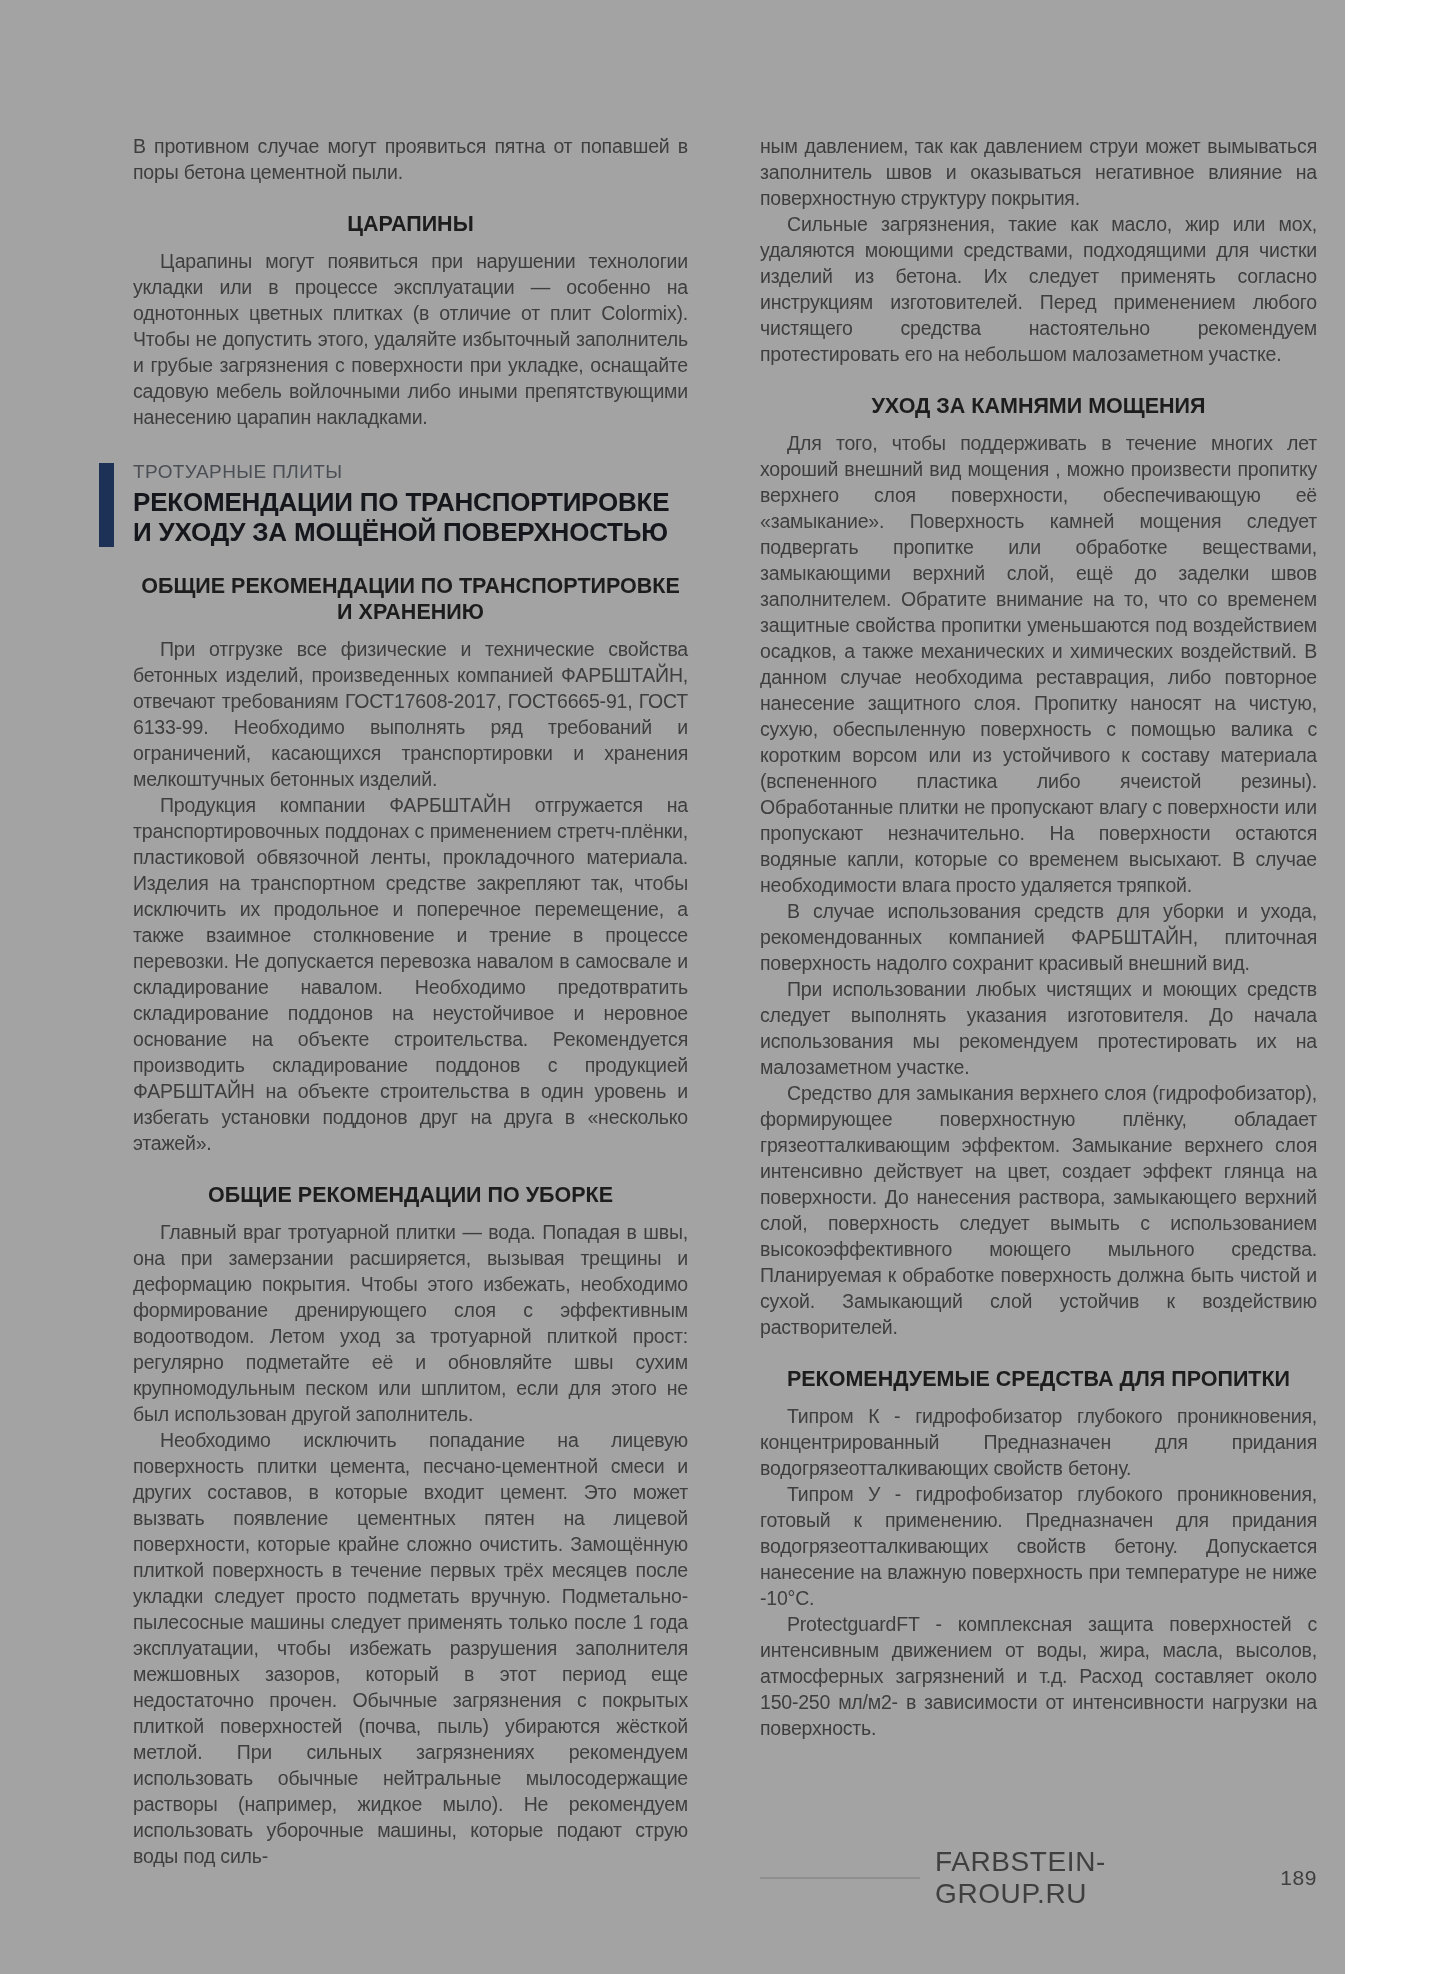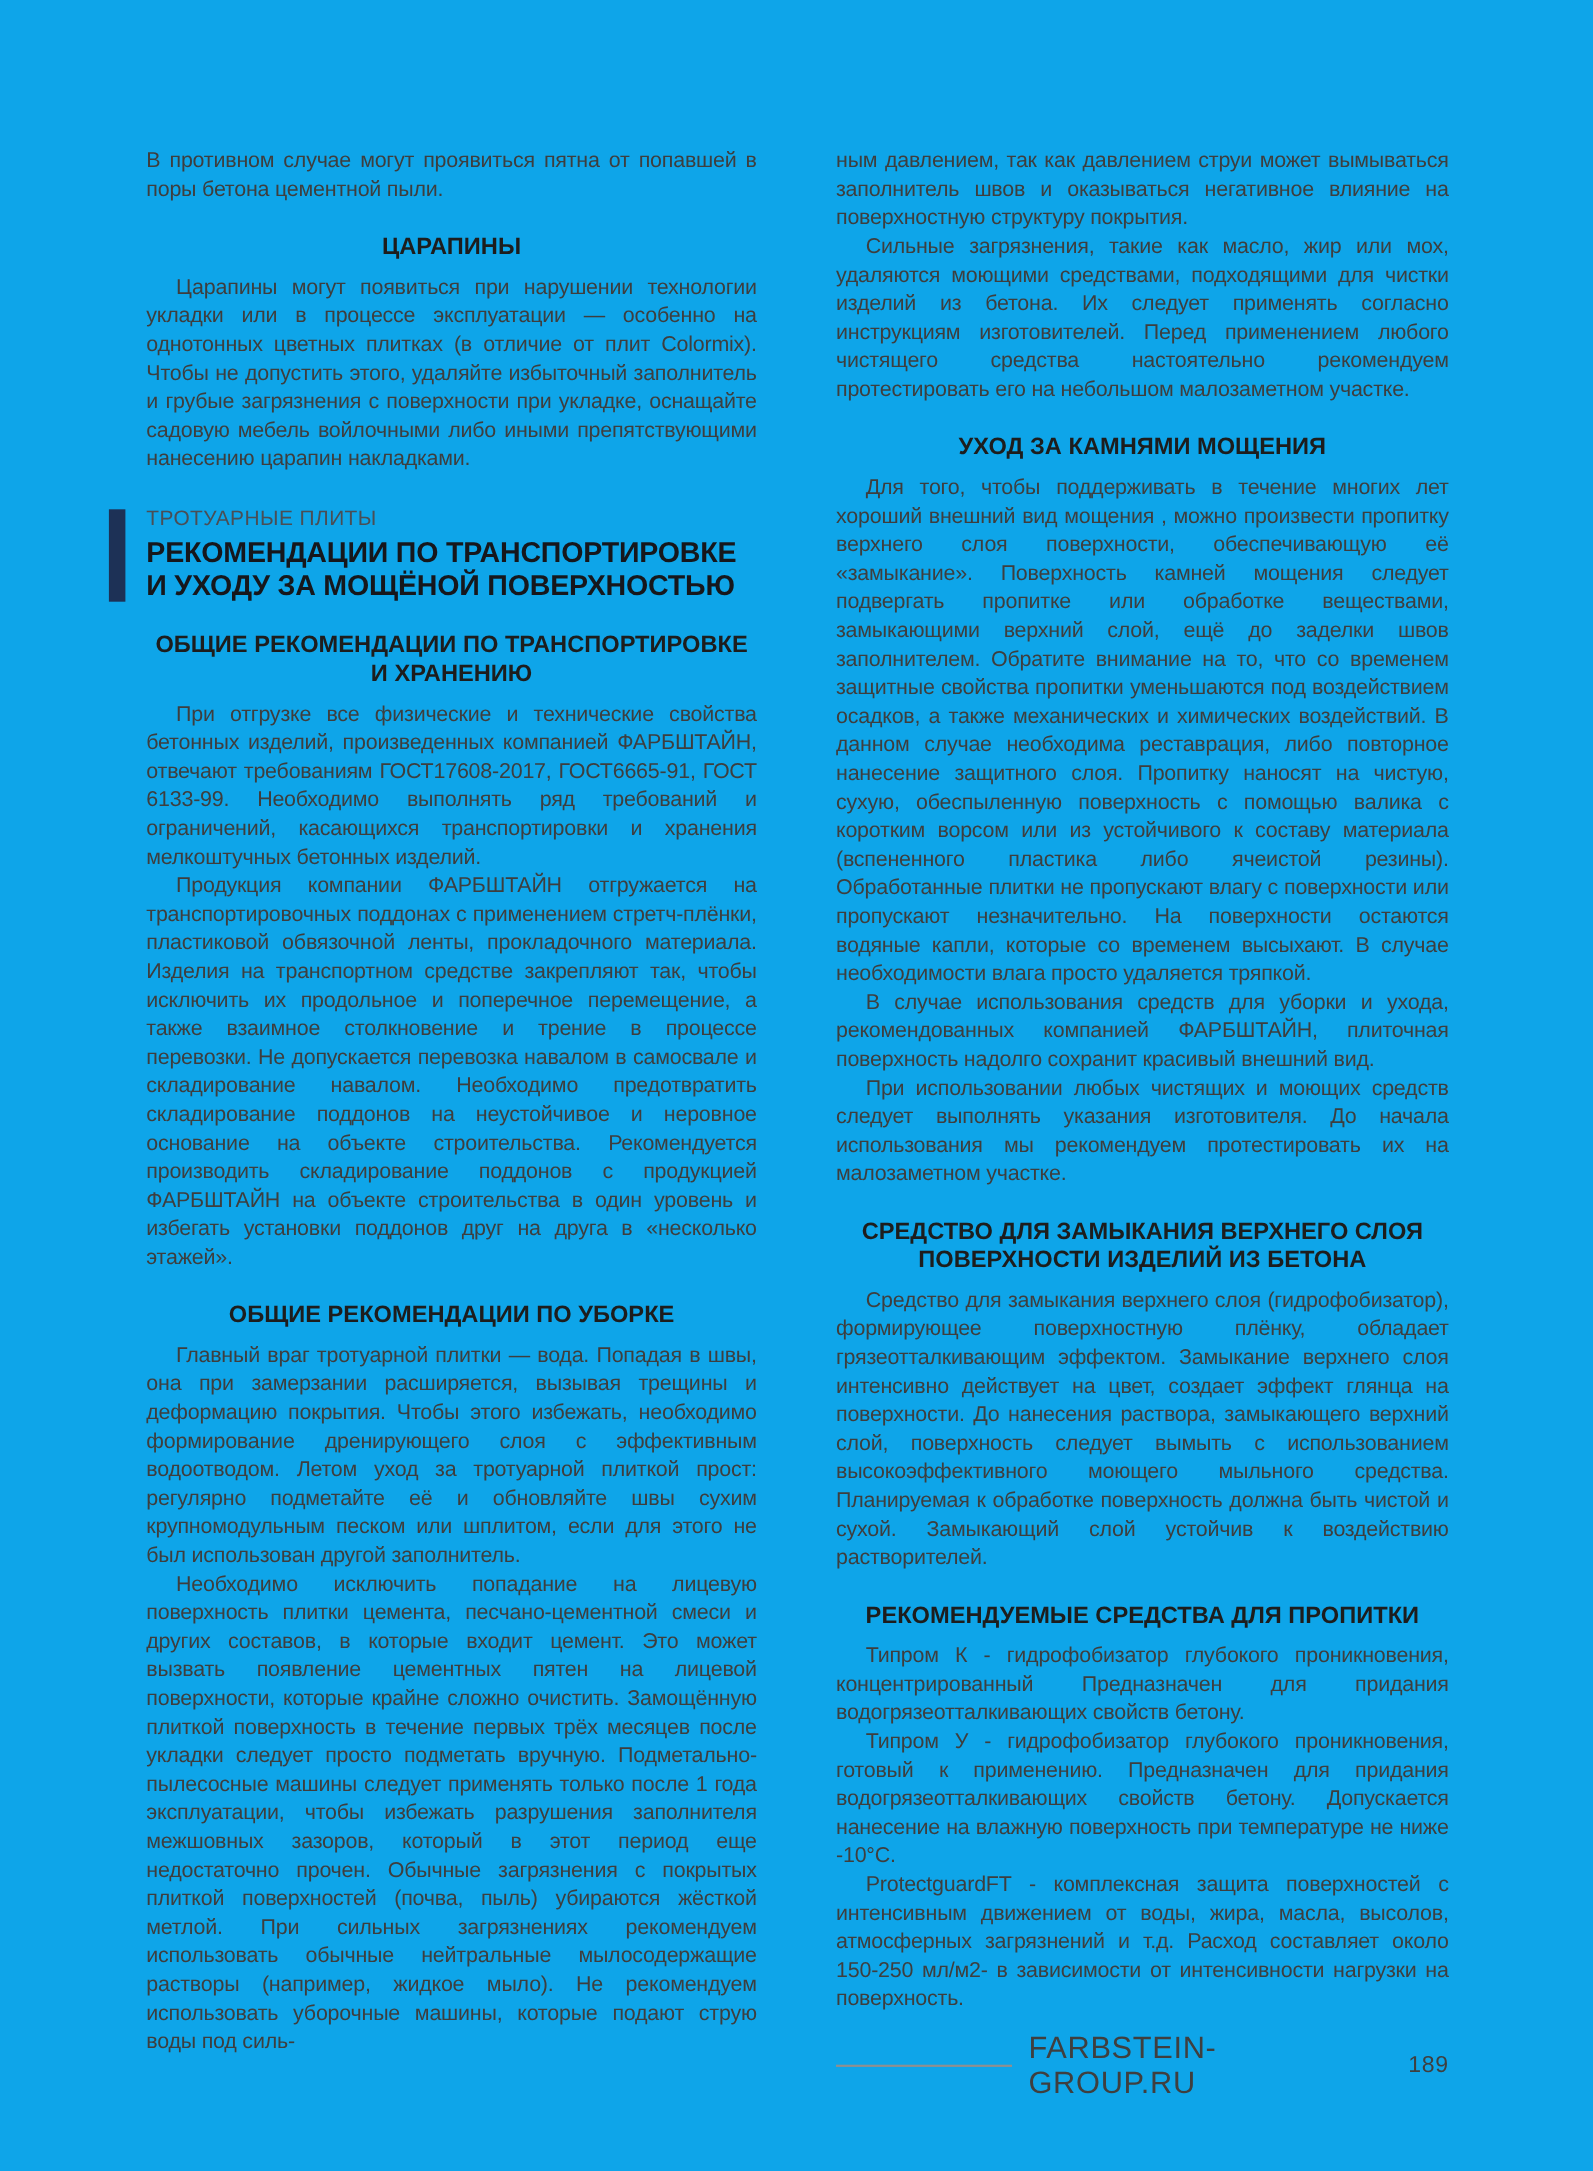--- a/index.html
+++ b/index.html
@@ -1,19 +1,19 @@
 <!DOCTYPE html>
 <html><head>
 <meta charset="utf-8">
 <style>
   html,body{margin:0;padding:0;background:#ffffff;}
   .page{
     position:relative;
-    width:1448px;height:1974px;
-    background:#0ea5e9;
+    width:1345px;height:1974px;
+    background:#a3a3a3;
     font-family:"Liberation Sans",sans-serif;
     color:#3e3e3e;
     overflow:hidden;
   }
   .col{
     position:absolute;top:133px;
     font-size:19.5px;line-height:26px;letter-spacing:-0.2px;
   }
   .col-left{left:133px;width:555px;}
   .col-right{left:760px;width:557px;}
@@ -87,21 +87,20 @@
 
   <div class="col col-right">
     <p class="p">ным давлением, так как давлением струи может вымываться заполнитель швов и оказываться негативное влияние на поверхностную структуру покрытия.</p>
     <p class="p ind">Сильные загрязнения, такие как масло, жир или мох, удаляются моющими средствами, подходящими для чистки изделий из бетона. Их следует применять согласно инструкциям изготовителей. Перед применением любого чистящего средства настоятельно рекомендуем протестировать его на небольшом малозаметном участке.</p>
 
     <div class="h3">УХОД ЗА КАМНЯМИ МОЩЕНИЯ</div>
     <p class="p ind">Для того, чтобы поддерживать в течение многих лет хороший внешний вид мощения , можно произвести пропитку верхнего слоя поверхности, обеспечивающую её «замыкание». Поверхность камней мощения следует подвергать пропитке или обработке веществами, замыкающими верхний слой, ещё до заделки швов заполнителем. Обратите внимание на то, что со временем защитные свойства пропитки уменьшаются под воздействием осадков, а также механических и химических воздействий. В данном случае необходима реставрация, либо повторное нанесение защитного слоя. Пропитку наносят на чистую, сухую, обеспыленную поверхность с помощью валика с коротким ворсом или из устойчивого к составу материала (вспененного пластика либо ячеистой резины). Обработанные плитки не пропускают влагу с поверхности или пропускают незначительно. На поверхности остаются водяные капли, которые со временем высыхают. В случае необходимости влага просто удаляется тряпкой.</p>
     <p class="p ind">В случае использования средств для уборки и ухода, рекомендованных компанией ФАРБШТАЙН, плиточная поверхность надолго сохранит красивый внешний вид.</p>
     <p class="p ind">При использовании любых чистящих и моющих средств следует выполнять указания изготовителя. До начала использования мы рекомендуем протестировать их на малозаметном участке.</p>
 
-    <div class="h3">СРЕДСТВО ДЛЯ ЗАМЫКАНИЯ ВЕРХНЕГО СЛОЯ ПОВЕРХНОСТИ ИЗДЕЛИЙ ИЗ БЕТОНА</div>
     <p class="p ind">Средство для замыкания верхнего слоя (гидрофобизатор), формирующее поверхностную плёнку, обладает грязеотталкивающим эффектом. Замыкание верхнего слоя интенсивно действует на цвет, создает эффект глянца на поверхности. До нанесения раствора, замыкающего верхний слой, поверхность следует вымыть с использованием высокоэффективного моющего мыльного средства. Планируемая к обработке поверхность должна быть чистой и сухой. Замыкающий слой устойчив к воздействию растворителей.</p>
 
     <div class="h3">РЕКОМЕНДУЕМЫЕ СРЕДСТВА ДЛЯ ПРОПИТКИ</div>
     <p class="p ind">Типром К - гидрофобизатор глубокого проникновения, концентрированный Предназначен для придания водогрязеотталкивающих свойств бетону.</p>
     <p class="p ind">Типром У - гидрофобизатор глубокого проникновения, готовый к применению. Предназначен для придания водогрязеотталкивающих свойств бетону. Допускается нанесение на влажную поверхность при температуре не ниже -10°С.</p>
     <p class="p ind">ProtectguardFT - комплексная защита поверхностей с интенсивным движением от воды, жира, масла, высолов, атмосферных загрязнений и т.д. Расход составляет около 150-250 мл/м2- в зависимости от интенсивности нагрузки на поверхность.</p>
   </div>
 
   <div class="footer">
     <div class="footer-rule"></div>

